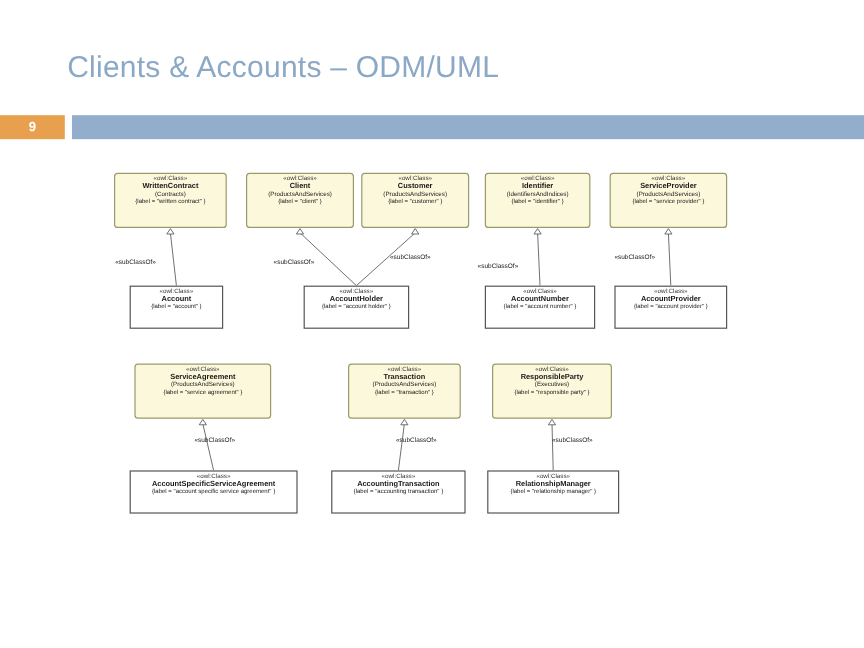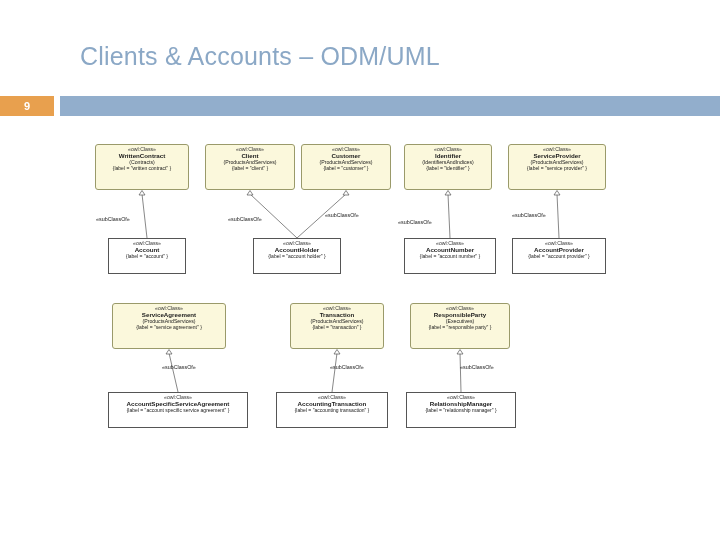--- a/index.html
+++ b/index.html
@@ -18,21 +18,20 @@
   
   #slide-title {
     position: absolute;
     left: 56px;
     top: 42px;
     font-size: 25px;
     color: #8ba8c6;
     font-weight: 400;
     letter-spacing: 0.2px;
     white-space: nowrap;
-    margin-left: 24px;
   }
   #header-bar {
     position: absolute;
     left: 0;
     top: 96px;
     width: 720px;
     height: 20px;
   }
   #page-number-chip {
     position: absolute;

